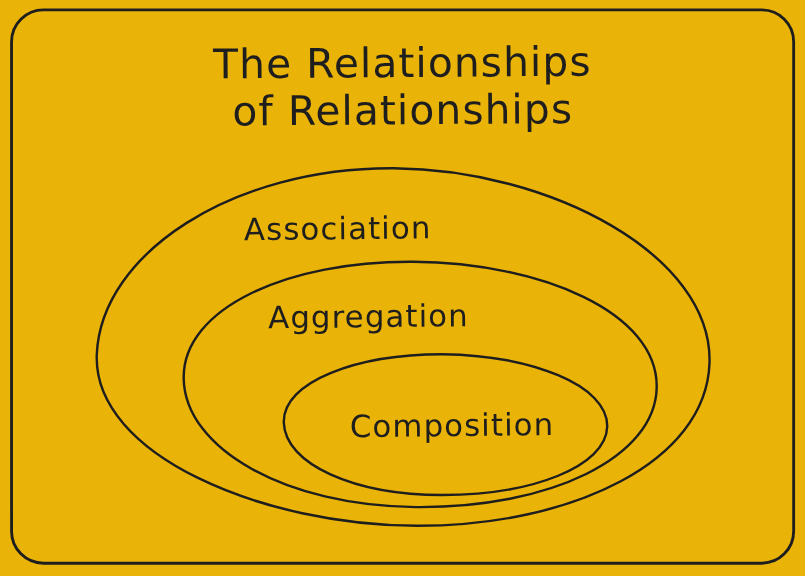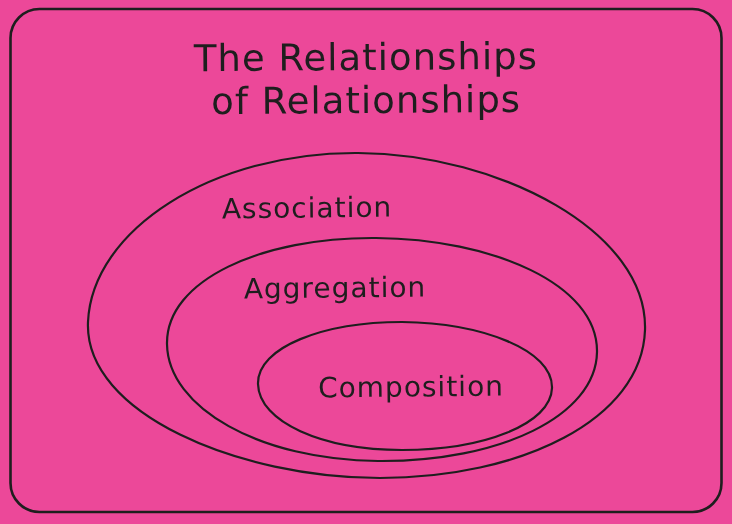--- a/index.html
+++ b/index.html
@@ -4,21 +4,21 @@
 <style>
   html, body {
     margin: 0;
     padding: 0;
     background: #ffffff;
   }
   .canvas {
     position: relative;
     width: 732px;
     height: 524px;
-    background: #ec4899;
+    background: #eab308;
     overflow: hidden;
     font-family: "DejaVu Sans", "Liberation Sans", sans-serif;
     color: #1e1e1e;
   }
   .shapes {
     position: absolute;
     top: 0;
     left: 0;
   }
   .shapes path, .shapes rect {

